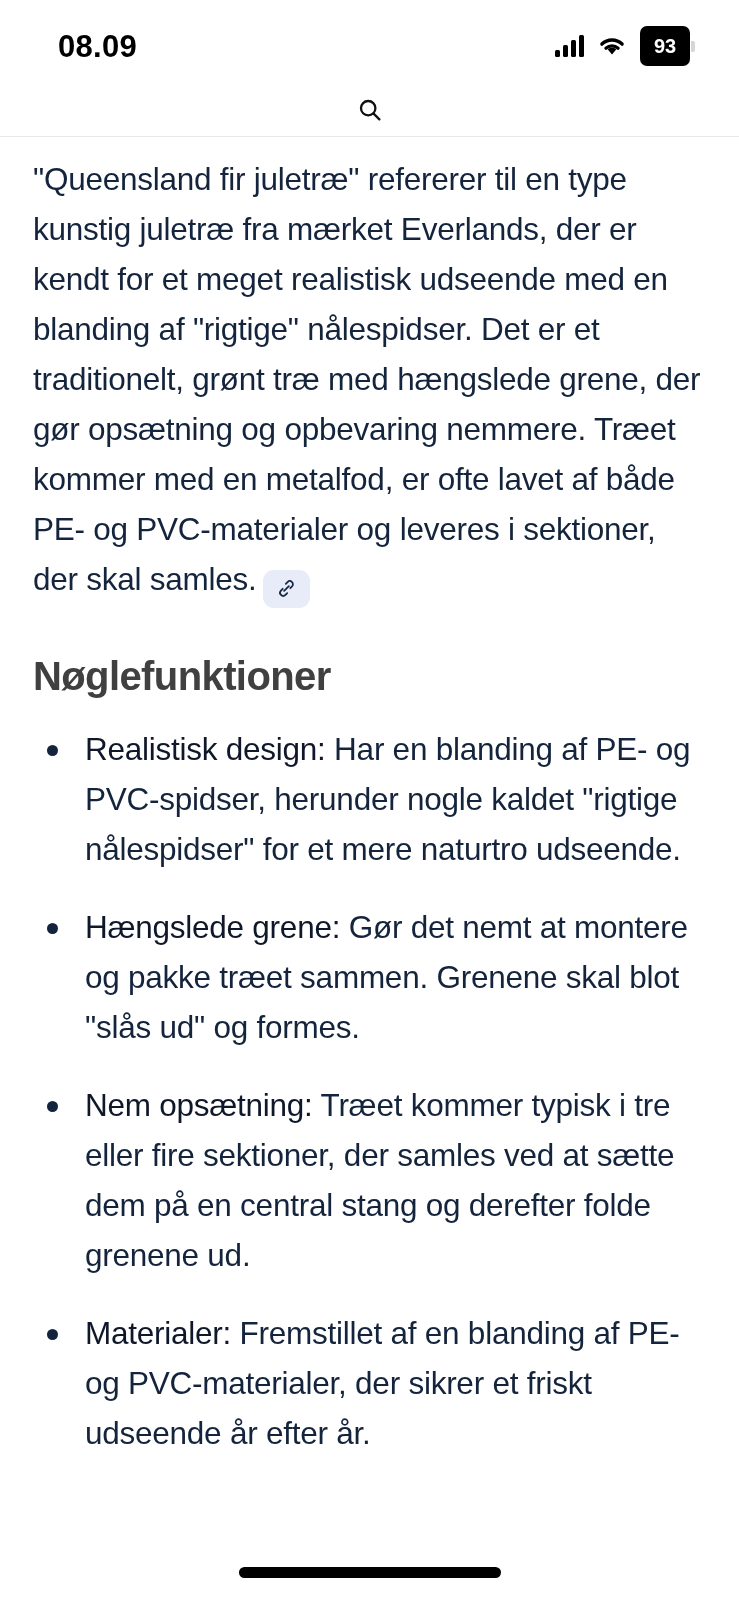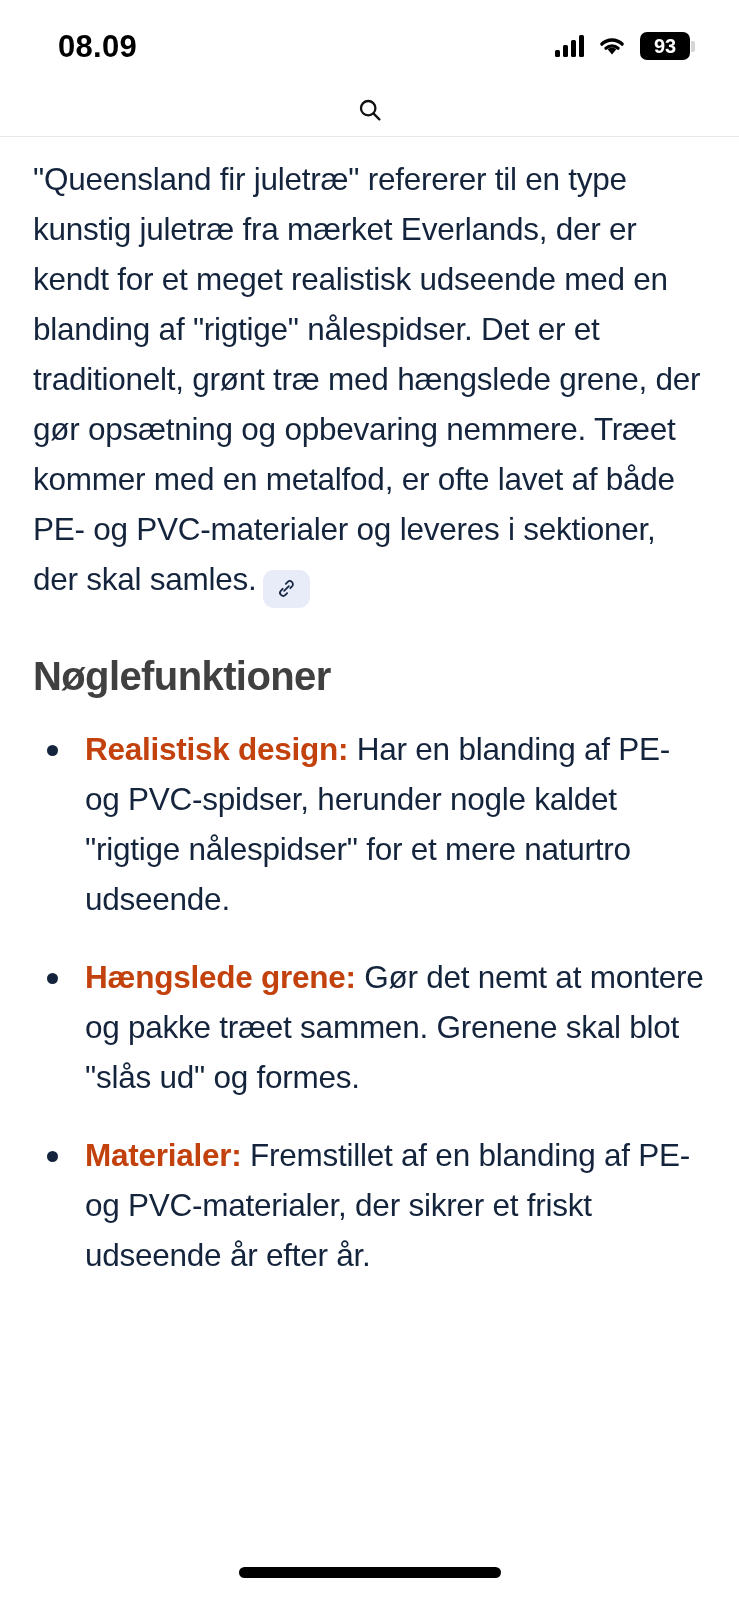--- a/index.html
+++ b/index.html
@@ -59,21 +59,21 @@
   .wifi-icon { width: 30px; height: 22px; display: block; }
 
   .battery {
     display: flex;
     align-items: center;
   }
   .battery-body {
     background: #000000;
     border-radius: 7px;
     min-width: 50px;
-    height: 28px;
+    height: 40px;
     display: flex;
     align-items: center;
     justify-content: center;
     padding: 0 4px;
     box-sizing: border-box;
   }
   .battery-level {
     color: #ffffff;
     font-size: 20px;
     font-weight: bold;
@@ -165,22 +165,22 @@
   .bullet-dot {
     position: absolute;
     left: 14px;
     top: 21px;
     width: 11px;
     height: 11px;
     border-radius: 50%;
     background: #14243c;
   }
   .bullet-label {
-    font-weight: bold;
-    color: #c2410c;
+    font-weight: normal;
+    color: #0f172a;
   }
 
   
   .home-indicator {
     position: absolute;
     left: 50%;
     transform: translateX(-50%);
     bottom: 22px;
     width: 262px;
     height: 11px;
@@ -245,19 +245,23 @@
     <li class="bullet-item">
       <span class="bullet-dot"></span>
       <span class="bullet-label">Realistisk design:</span><span> Har en blanding af PE- og PVC-spidser, herunder nogle kaldet "rigtige nålespidser" for et mere naturtro udseende.</span>
     </li>
     <li class="bullet-item">
       <span class="bullet-dot"></span>
       <span class="bullet-label">Hængslede grene:</span><span> Gør det nemt at montere og pakke træet sammen. Grenene skal blot "slås ud" og formes.</span>
     </li>
     <li class="bullet-item">
       <span class="bullet-dot"></span>
+      <span class="bullet-label">Nem opsætning:</span><span> Træet kommer typisk i tre eller fire sektioner, der samles ved at sætte dem på en central stang og derefter folde grenene ud.</span>
+    </li>
+    <li class="bullet-item">
+      <span class="bullet-dot"></span>
       <span class="bullet-label">Materialer:</span><span> Fremstillet af en blanding af PE- og PVC-materialer, der sikrer et friskt udseende år efter år.</span>
     </li>
   </ul>
 
 </div>
 
 <div class="home-indicator"></div>
 
 </body></html>

